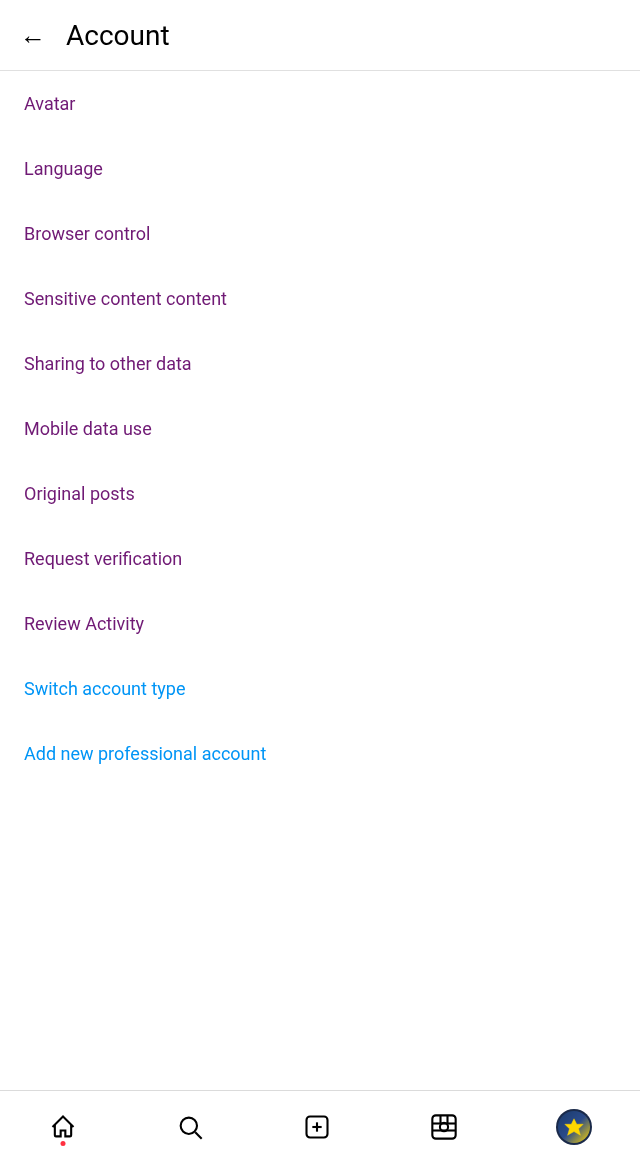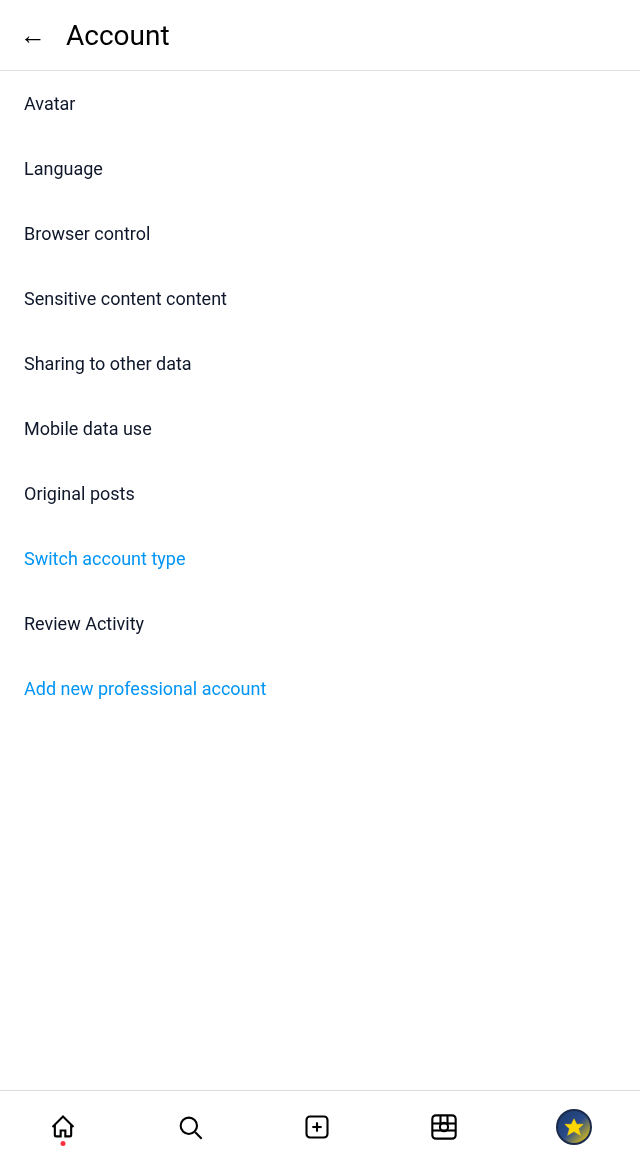--- a/index.html
+++ b/index.html
@@ -57,21 +57,21 @@
     .menu-item {
       display: flex;
       align-items: center;
       padding: 22px 24px;
       cursor: pointer;
       border-bottom: none;
     }
 
     .menu-item-label {
       font-size: 18px;
-      color: #0f172a;
+      color: #701a75;
       font-weight: 400;
     }
 
     .menu-item-label.blue {
       color: #0095f6;
     }
 
     
     .bottom-nav {
       display: flex;
@@ -165,24 +165,27 @@
     <div class="menu-item">
       <span class="menu-item-label">Sharing to other data</span>
     </div>
     <div class="menu-item">
       <span class="menu-item-label">Mobile data use</span>
     </div>
     <div class="menu-item">
       <span class="menu-item-label">Original posts</span>
     </div>
     <div class="menu-item">
+      <span class="menu-item-label">Request verification</span>
+    </div>
+    <div class="menu-item">
+      <span class="menu-item-label">Review Activity</span>
+    </div>
+    <div class="menu-item">
       <span class="menu-item-label blue">Switch account type</span>
-    </div>
-    <div class="menu-item">
-      <span class="menu-item-label">Review Activity</span>
     </div>
     <div class="menu-item">
       <span class="menu-item-label blue">Add new professional account</span>
     </div>
   </div>
 
 <div class="bottom-nav">
   <div class="nav-item">
     <div class="nav-icon">
       <svg viewBox="0 0 24 24" fill="none" stroke="#000" stroke-width="1.8">

